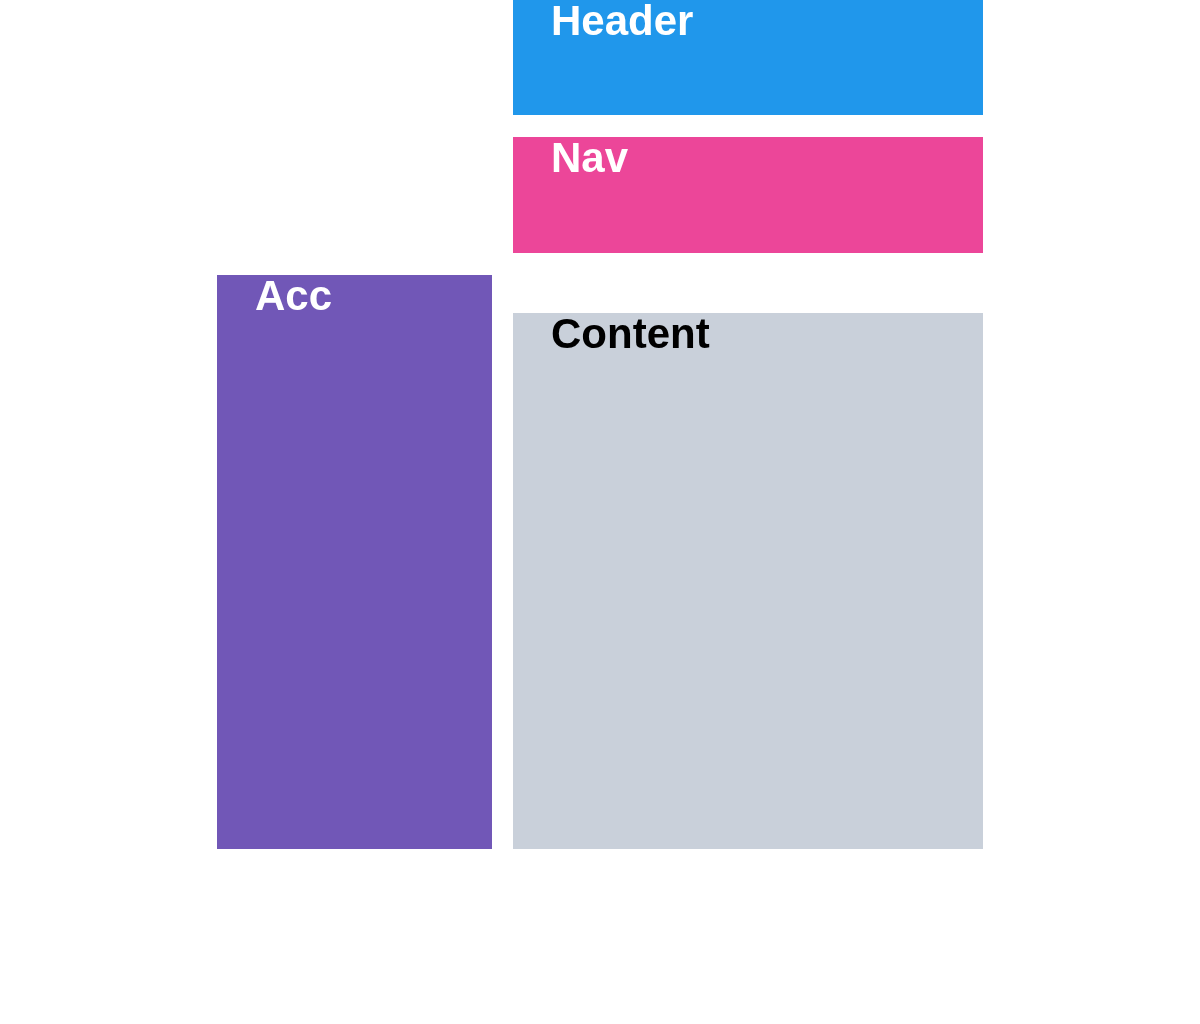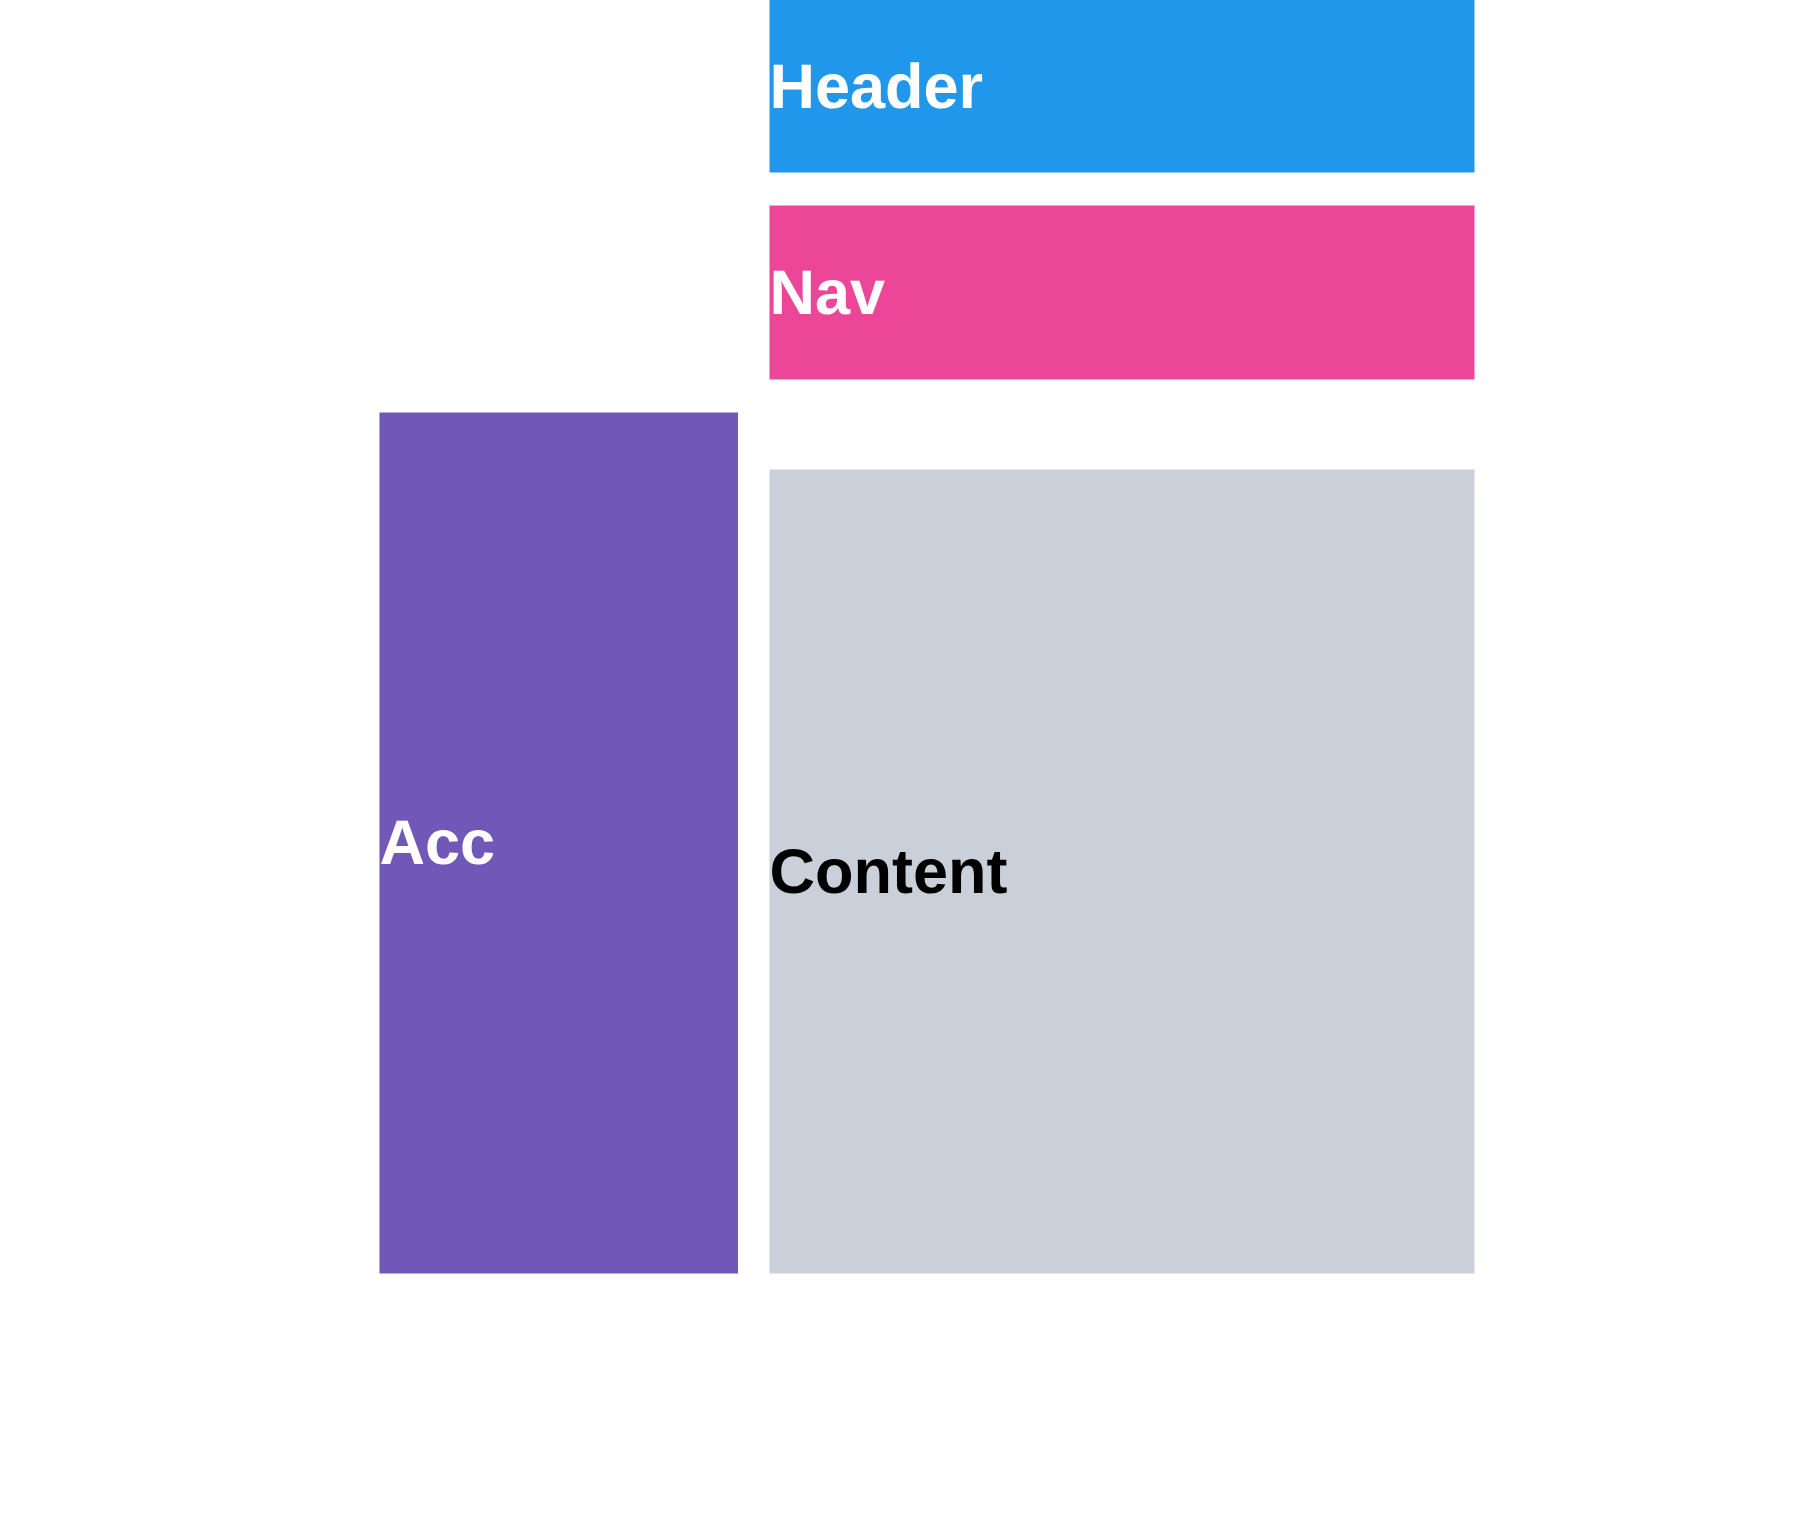--- a/index.html
+++ b/index.html
@@ -26,32 +26,32 @@
     column-gap: 21px;
     row-gap: 22px;
     grid-template-areas:
       ". header"
       ". nav"
       "aside content"
       ". footer";
   }
   .block {
     display: flex;
-    align-items: center;
+    padding-left: 38px;
     box-sizing: border-box;
   }
   .block-label {
     font-size: 42px;
     font-weight: 700;
     line-height: 1;
     letter-spacing: 0;
   }
   .area-header  { grid-area: header; }
   .area-nav     { grid-area: nav; }
-  .area-aside   { grid-area: aside; margin-left: 36px; }
+  .area-aside   { grid-area: aside; }
   .area-content { grid-area: content; }
   .area-footer  { grid-area: footer; }
 </style>
 </head>
 <body>
 
 <div class="stage">
   <div class="layout-grid">
 
     <header class="block area-header" style="background-color: rgb(32, 151, 235);">

